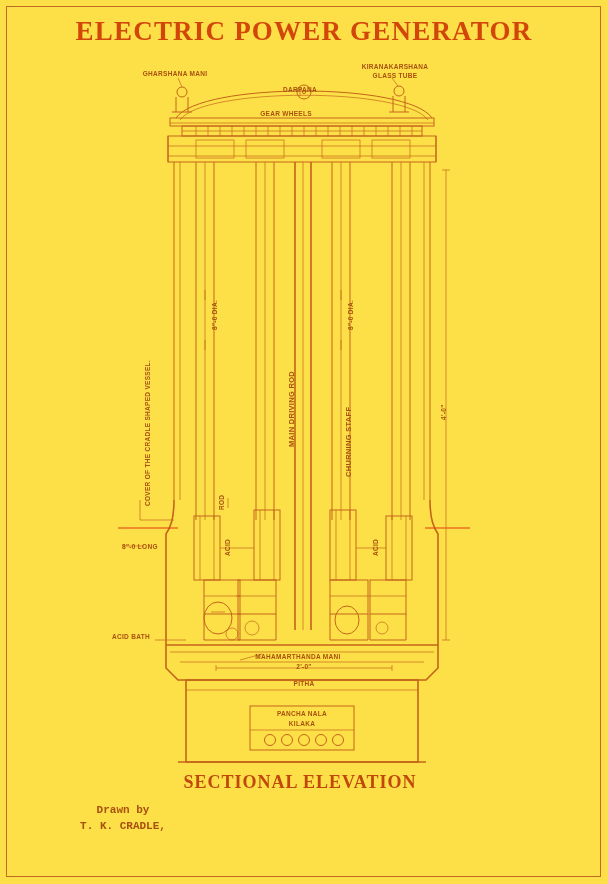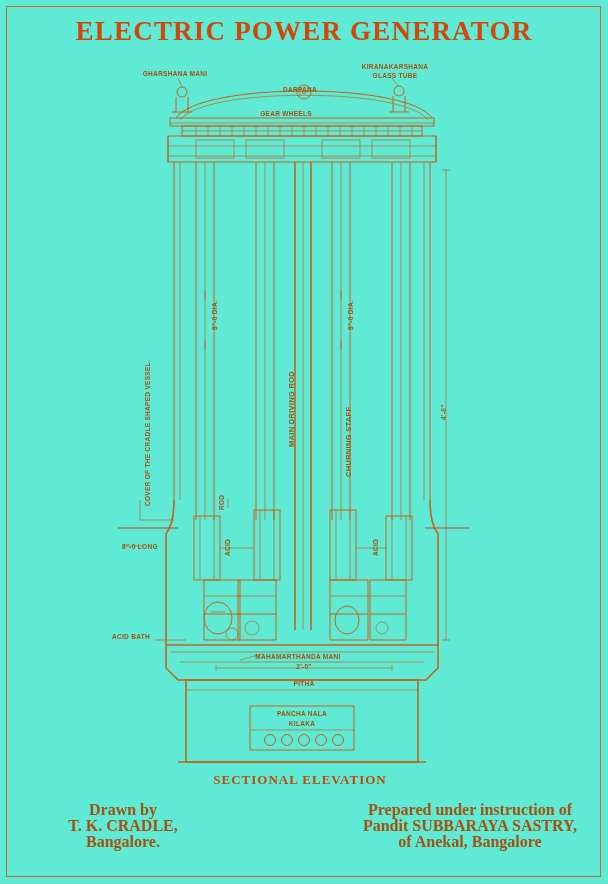--- a/index.html
+++ b/index.html
@@ -4,21 +4,21 @@
 <style>
   html, body {
     margin: 0;
     padding: 0;
     background: #ffffff;
   }
   #page {
     position: relative;
     width: 608px;
     height: 884px;
-    background: #5eead4;
+    background: #fde047;
     overflow: hidden;
     font-family: "Liberation Serif", serif;
     color: #c0480b;
   }
   .frame {
     position: absolute;
     left: 6px;
     top: 6px;
     width: 595px;
     height: 871px;
@@ -38,29 +38,29 @@
     color: #d2460a;
     white-space: nowrap;
   }
   #subtitle {
     position: absolute;
     left: 0;
     top: 772px;
     width: 600px;
     text-align: center;
     font-weight: bold;
-    font-size: 13px;
+    font-size: 18px;
     letter-spacing: 1px;
     color: #c0480b;
   }
   .credit {
     position: absolute;
-    font-family: Liberation Serif, serif;
-    font-weight: bold;
-    font-size: 16px;
+    font-family: Liberation Mono, monospace;
+    font-weight: bold;
+    font-size: 11px;
     line-height: 16px;
     color: #a8500f;
   }
   #credit-left {
     left: 48px;
     top: 802px;
     width: 150px;
     text-align: center;
   }
   #credit-right {
@@ -251,22 +251,16 @@
   <div class="lbl c" style="left:304px; top:663px;">2'-0"</div>
   <div class="lbl c" style="left:304px; top:680px;">PITHA</div>
   <div class="lbl c" style="left:302px; top:710px;">PANCHA NALA</div>
   <div class="lbl c" style="left:302px; top:720px;">KILAKA</div>
 
   <div id="subtitle">SECTIONAL ELEVATION</div>
 
   <div class="credit" id="credit-left">
     <div>Drawn by</div>
     <div>T. K. CRADLE,</div>
-    <div>Bangalore.</div>
   </div>
 
-  <div class="credit" id="credit-right">
-    <div>Prepared under instruction of</div>
-    <div>Pandit SUBBARAYA SASTRY,</div>
-    <div>of Anekal, Bangalore</div>
-  </div>
 
 </div>
 
 </body></html>

